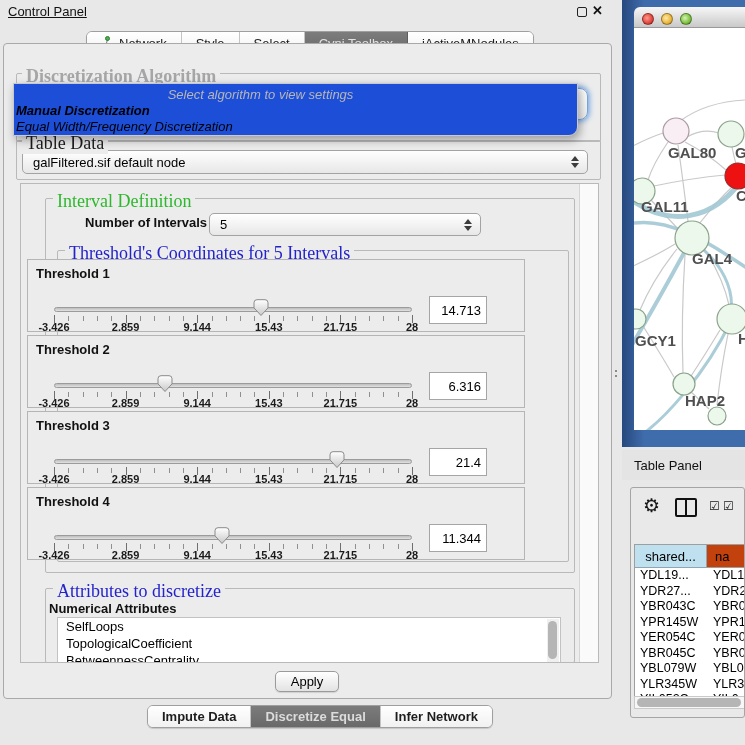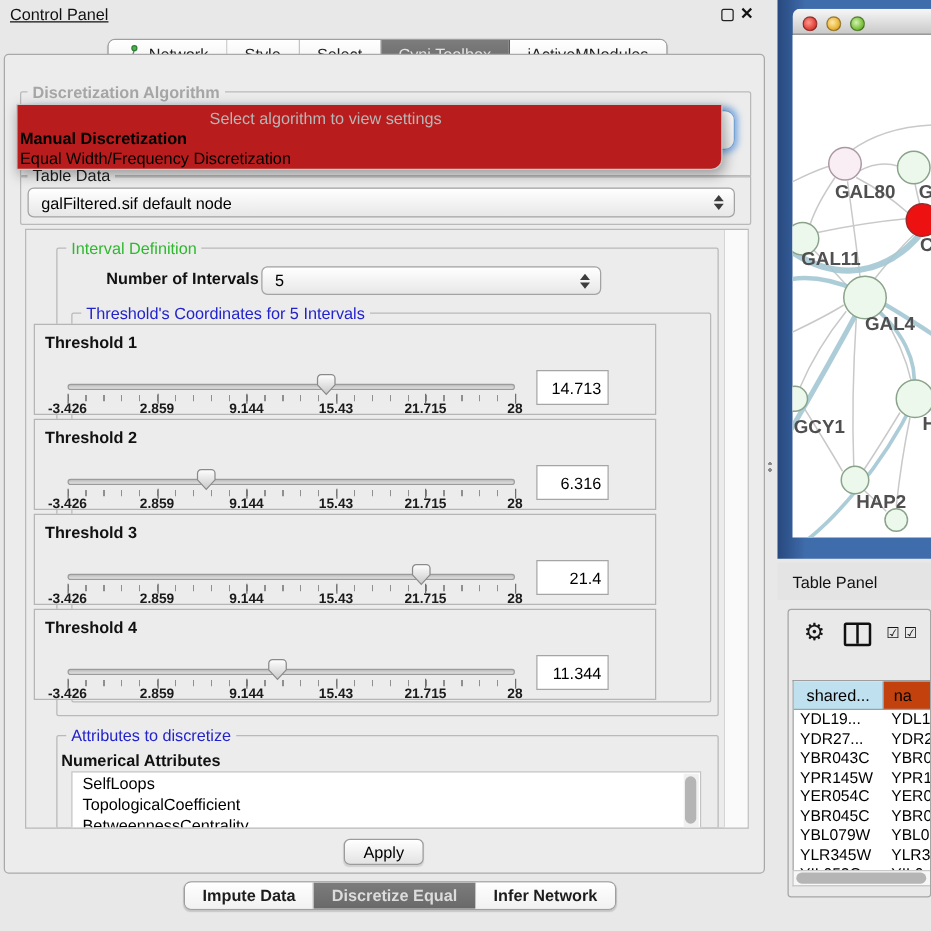--- a/index.html
+++ b/index.html
@@ -22,29 +22,29 @@
   .net-icon i{position:absolute;width:5px;height:5px;border-radius:50%;background:#4caf50;border:1px solid #2e7d32;}
   .net-icon i:nth-child(1){left:4px;top:0;}
   .net-icon i:nth-child(2){left:0;top:9px;}
   .net-icon i:nth-child(3){left:7px;top:9px;}
   .net-icon:before{content:"";position:absolute;left:5px;top:3px;width:1px;height:8px;background:#777;transform:rotate(18deg);}
 
   
   .content-frame{left:3px;top:43px;width:609px;height:656px;border:1px solid #a9a9a9;border-radius:4px;background:#ececec;}
 
   .groupbox{border:1px solid #b9b9b9;border-radius:2px;}
-  .group-label{position:absolute;font-size:13px;background:#ececec;padding:0 4px;white-space:nowrap;}
+  .group-label{position:absolute;font-size:18px;background:#ececec;padding:0 4px;white-space:nowrap;font-family:Liberation Serif, serif;}
 
   
   .algo-group{left:16px;top:73px;width:585px;height:69px;}
   .algo-label{left:22px;top:66px;color:#a6a6a6;font-weight:bold;}
   .algo-combo{left:22px;top:88px;width:566px;height:32px;border:1px solid #79a7d9;border-radius:8px;background:linear-gradient(#ffffff,#ededed);box-shadow:0 0 5px 2px rgba(95,155,230,.75);}
 
   
-  .popup{left:13px;top:83px;width:565px;height:53px;background:#b91c1c;border:1px solid #c9c9c9;border-radius:1px 1px 9px 1px;box-shadow:2px 4px 10px rgba(0,0,0,.35);z-index:40;}
+  .popup{left:13px;top:83px;width:565px;height:53px;background:#1d4ed8;border:1px solid #c9c9c9;border-radius:1px 1px 9px 1px;box-shadow:2px 4px 10px rgba(0,0,0,.35);z-index:40;font-style:italic;}
   .popup-placeholder{left:0;right:70px;top:3px;text-align:center;color:#b6b6b6;font-size:13px;position:absolute;}
   .popup-item1{left:2px;top:19px;font-size:13px;font-weight:bold;color:#000;position:absolute;}
   .popup-item2{left:2px;top:35px;font-size:13px;color:#000;position:absolute;}
 
   
   .tdata-group{left:16px;top:140px;width:585px;height:40px;}
   .tdata-label{left:22px;top:133px;color:#1c1c1c;z-index:30;}
   .combo{border:1px solid #a3a3a3;border-radius:5px;background:linear-gradient(#ffffff,#e7e7e7);font-size:13px;color:#000;display:flex;align-items:center;}
   .combo .txt{padding-left:10px;flex:1;overflow:hidden;white-space:nowrap;}
   .spinner{width:16px;display:flex;flex-direction:column;align-items:center;justify-content:center;gap:2px;margin-right:4px;}

